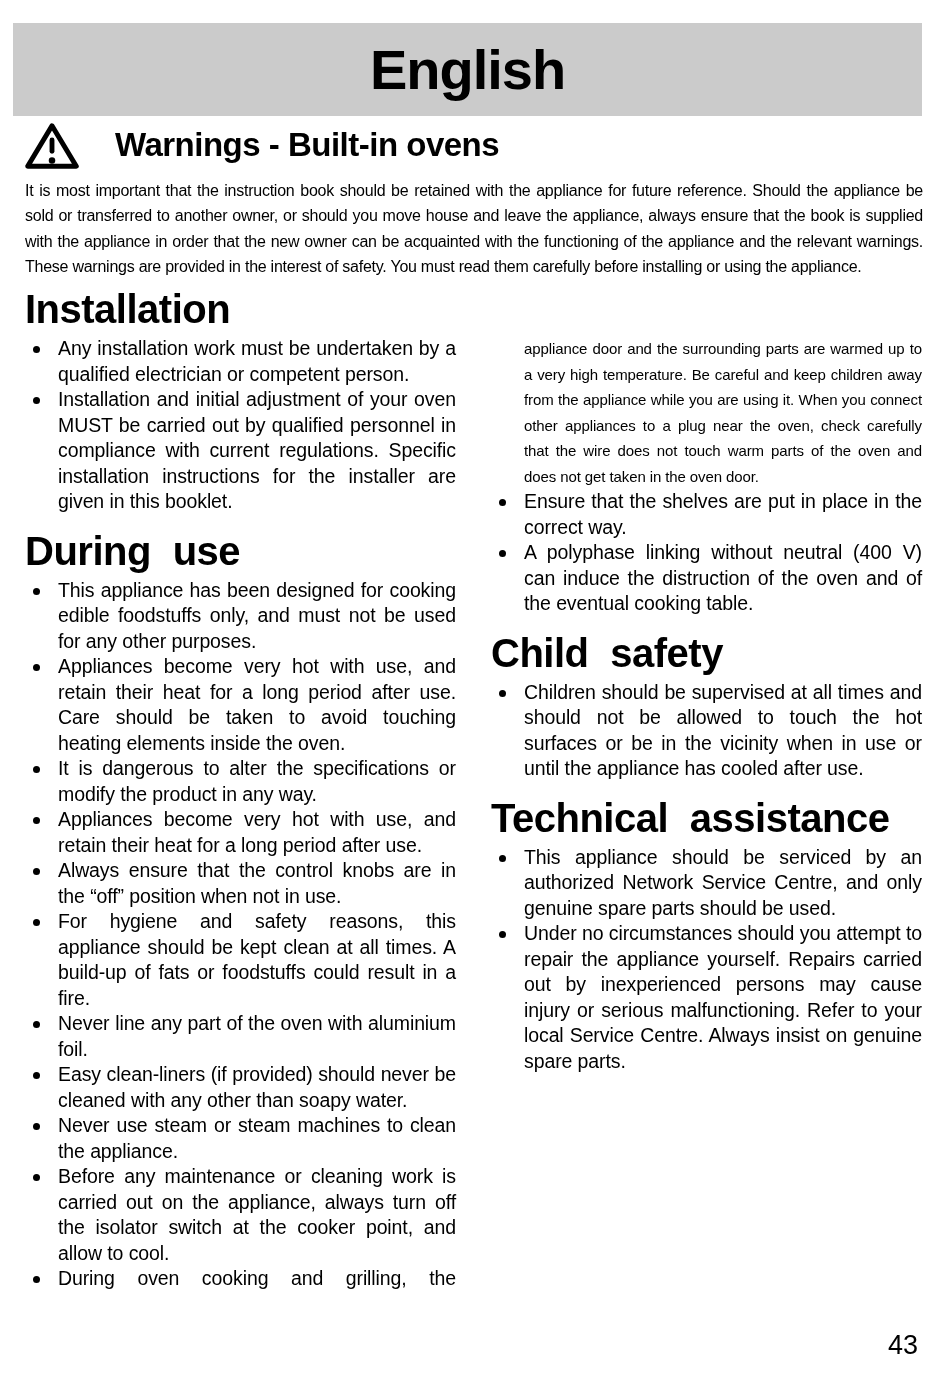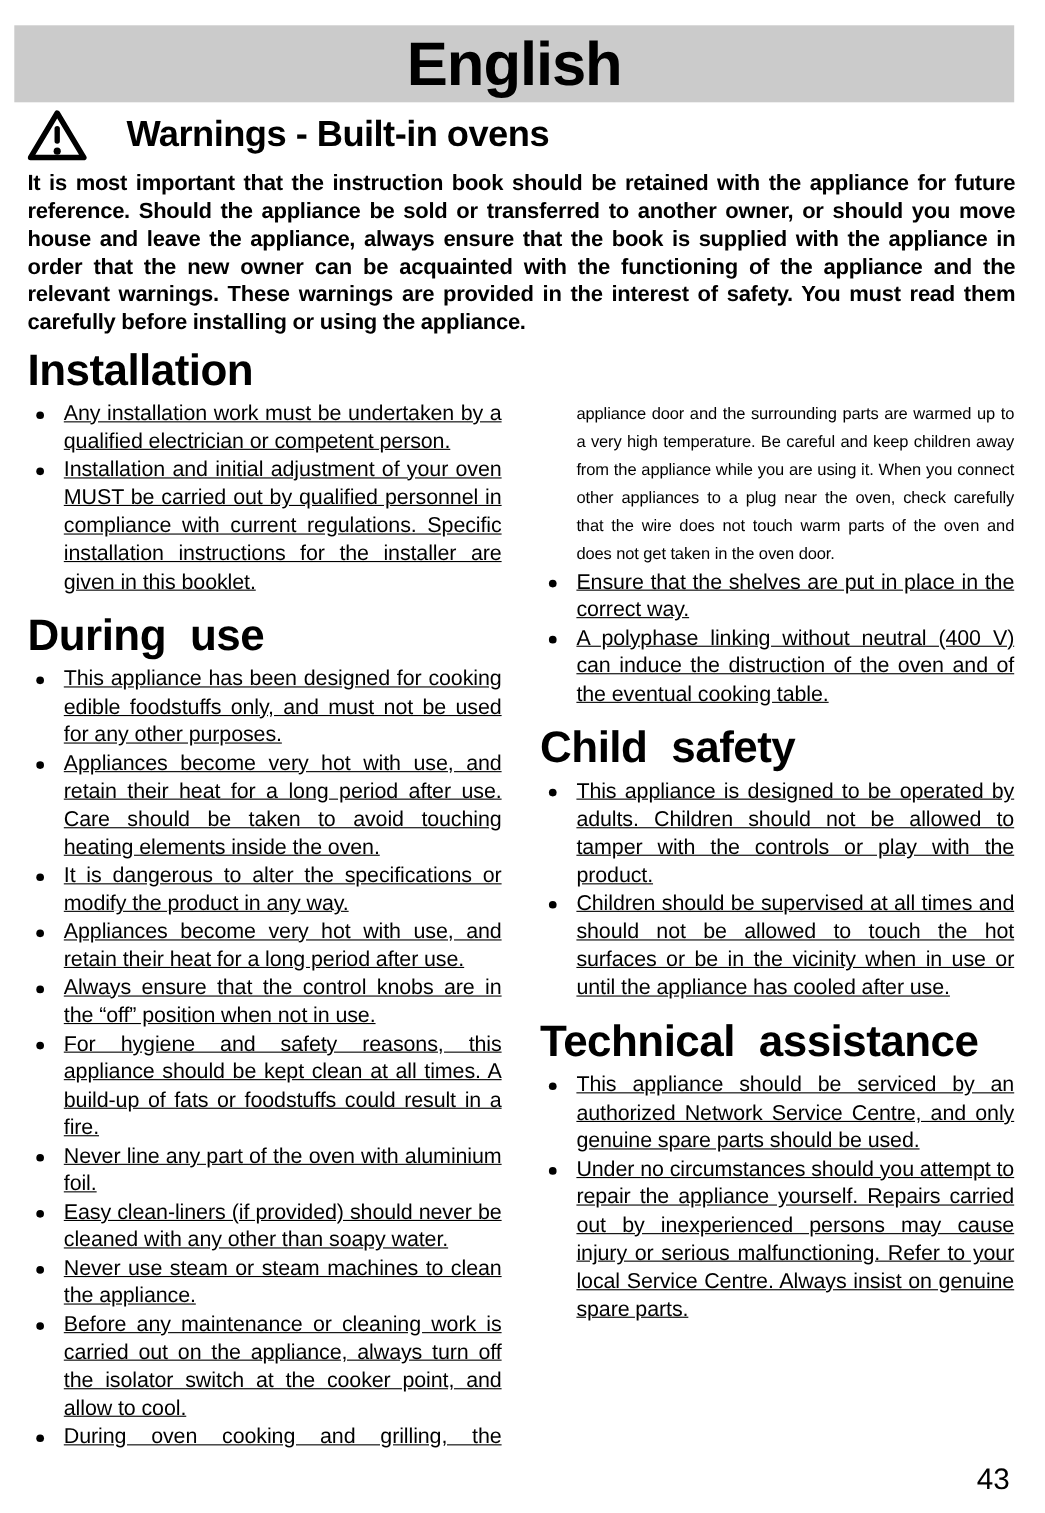--- a/index.html
+++ b/index.html
@@ -8,21 +8,21 @@
     width: 950px;
     height: 1375px;
     background: #ffffff;
     color: #000000;
     font-family: "Liberation Sans", sans-serif;
     overflow: hidden;
     box-sizing: border-box;
   }
   .lang-banner {
     margin: 23px 28px 0 13px;
-    height: 70px;
+    height: 93px;
     background: #cbcbcb;
     display: flex;
     align-items: center;
     justify-content: center;
   }
   .lang-banner h1 {
     margin: 0;
     font-size: 56px;
     font-weight: 700;
     letter-spacing: -1px;
@@ -36,22 +36,22 @@
   }
   .warn-icon { flex: 0 0 auto; display: block; line-height: 0; margin-top: 2px; }
   .warn-row h2 {
     margin: 0;
     font-size: 33px;
     font-weight: 700;
     letter-spacing: -0.5px;
   }
   .intro {
     margin: 8px 27px 0 25px;
-    font-size: 20px;
-    font-weight: 700;
+    font-size: 16px;
+    font-weight: 400;
     line-height: 25.3px;
     letter-spacing: -0.25px;
     text-align: justify;
   }
   .columns {
     display: flex;
     margin: 0 28px 0 25px;
     gap: 35px;
   }
   .col { flex: 1 1 0; min-width: 0; }
@@ -73,21 +73,21 @@
     letter-spacing: -0.1px;
   }
   .dot {
     flex: 0 0 7px;
     width: 7px;
     height: 7px;
     border-radius: 50%;
     background: #000;
     margin: 10px 18px 0 8px;
   }
-  .btxt { flex: 1 1 auto; text-align: justify; text-decoration: underline; }
+  .btxt { flex: 1 1 auto; text-align: justify; }
   .btxt.stretch { text-align-last: justify; }
   .cont {
     margin: 0 0 0 33px;
     font-size: 15px;
     line-height: 25.5px;
     letter-spacing: -0.1px;
     text-align: justify;
   }
   .page-num {
     position: absolute;
@@ -193,24 +193,20 @@
         <li class="bullet">
             <span class="dot"></span>
             <span class="btxt">A polyphase linking without neutral (400 V) can induce the distruction of the oven and of the eventual cooking table.</span>
           </li>
       </ul>
 
       <h3 class="sec">Child safety</h3>
       <ul class="blist">
         <li class="bullet">
             <span class="dot"></span>
-            <span class="btxt">This appliance is designed to be operated by adults. Children should not be allowed to tamper with the controls or play with the product.</span>
-          </li>
-        <li class="bullet">
-            <span class="dot"></span>
             <span class="btxt">Children should be supervised at all times and should not be allowed to touch the hot surfaces or be in the vicinity when in use or until the appliance has cooled after use.</span>
           </li>
       </ul>
 
       <h3 class="sec">Technical assistance</h3>
       <ul class="blist">
         <li class="bullet">
             <span class="dot"></span>
             <span class="btxt">This appliance should be serviced by an authorized Network Service Centre, and only genuine spare parts should be used.</span>
           </li>

